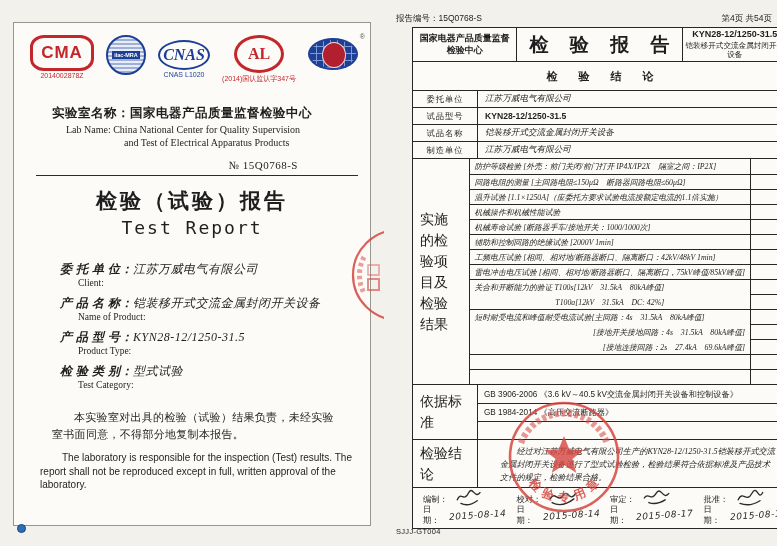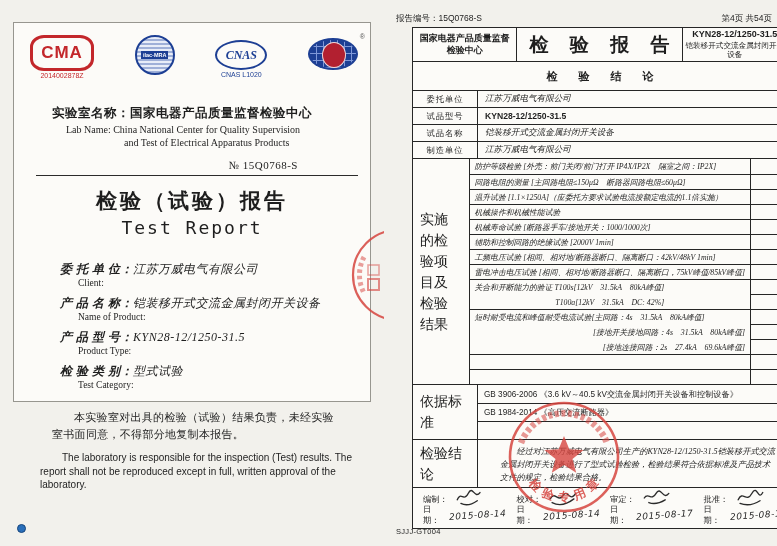--- a/index.html
+++ b/index.html
@@ -4,39 +4,39 @@
 <style>
   html,body{margin:0;padding:0;}
   body{
     width:777px;height:546px;position:relative;overflow:hidden;
     background:#f2f1ec;
     font-family:"Liberation Serif","DejaVu Serif",serif;
     color:#1e1e1e;
   }
   
   .page-left{
-    position:absolute;left:13px;top:22px;width:358px;height:380px;
+    position:absolute;left:13px;top:22px;width:358px;height:504px;
     background:#fcfbf8;border:1px solid #97968f;box-sizing:border-box;
   }
   .logo-row{position:absolute;left:16px;top:12px;right:12px;height:62px;
     display:flex;justify-content:space-between;align-items:flex-start;}
   .logo{display:flex;flex-direction:column;align-items:center;}
   .logo-cap{font-size:7px;color:#c3272b;font-family:"Liberation Sans",sans-serif;margin-top:1px;white-space:nowrap;}
   .logo-cap.blue{color:#1d3f94;}
   .cma-box{width:58px;height:30px;border:3px solid #c3272b;border-radius:14px/12px;
     display:flex;align-items:center;justify-content:center;
     font-family:"Liberation Sans",sans-serif;font-weight:bold;font-size:17px;color:#c3272b;letter-spacing:1px;}
   .ilac-circle{width:36px;height:36px;border-radius:50%;border:2px solid #1d3f94;
     background:repeating-linear-gradient(#e8edf8 0 2px,#9fb0d8 2px 4px);
     display:flex;align-items:center;justify-content:center;overflow:hidden;}
   .ilac-band{background:#1d3f94;color:#fff;font-size:5.5px;font-family:"Liberation Sans",sans-serif;
     padding:1px 2px;white-space:nowrap;font-weight:bold;}
   .cnas-oval{width:48px;height:26px;border:2.5px solid #1d3f94;border-radius:50%;
     display:flex;align-items:center;justify-content:center;margin-top:5px;
-    font-family:"Liberation Serif",serif;font-style:italic;font-weight:bold;font-size:12px;color:#1d3f94;}
+    font-family:"Liberation Serif",serif;font-style:italic;font-weight:bold;font-size:16px;color:#1d3f94;}
   .al-oval{width:44px;height:32px;border:3px solid #c3272b;border-radius:50%;
     display:flex;align-items:center;justify-content:center;
     font-family:"Liberation Serif",serif;font-weight:bold;font-size:16px;color:#c3272b;}
   .globe-wrap{position:relative;margin-top:3px;}
   .globe{width:50px;height:32px;border-radius:50%;background:#1d3f94;position:relative;overflow:hidden;}
   .globe:before{content:"";position:absolute;inset:2px;border-radius:50%;
     background:repeating-linear-gradient(90deg,transparent 0 6px,#7f98d8 6px 7px),
                repeating-linear-gradient(transparent 0 6px,#7f98d8 6px 7px);}
   .globe-core{position:absolute;left:14px;top:4px;width:22px;height:24px;border-radius:50%;
     background:#b22030;border:1.5px solid #f0d9d9;}
@@ -127,20 +127,24 @@
     </div>
     <div class="logo">
       <div class="ilac-circle">
         <span class="ilac-band">ilac-MRA</span>
       </div>
     </div>
     <div class="logo">
       <div class="cnas-oval">CNAS</div>
       <div class="logo-cap blue">CNAS L1020</div>
     </div>
+    <div class="logo">
+      <div class="al-oval">AL</div>
+      <div class="logo-cap">(2014)国认监认字347号</div>
+    </div>
     <div class="logo globe-wrap">
       <div class="globe">
           <div class="globe-core"></div>
         </div>
       <span class="reg-mark">®</span>
     </div>
   </div>
 
   <div class="lab-block">
     <div class="lab-cn">实验室名称：国家电器产品质量监督检验中心</div>

